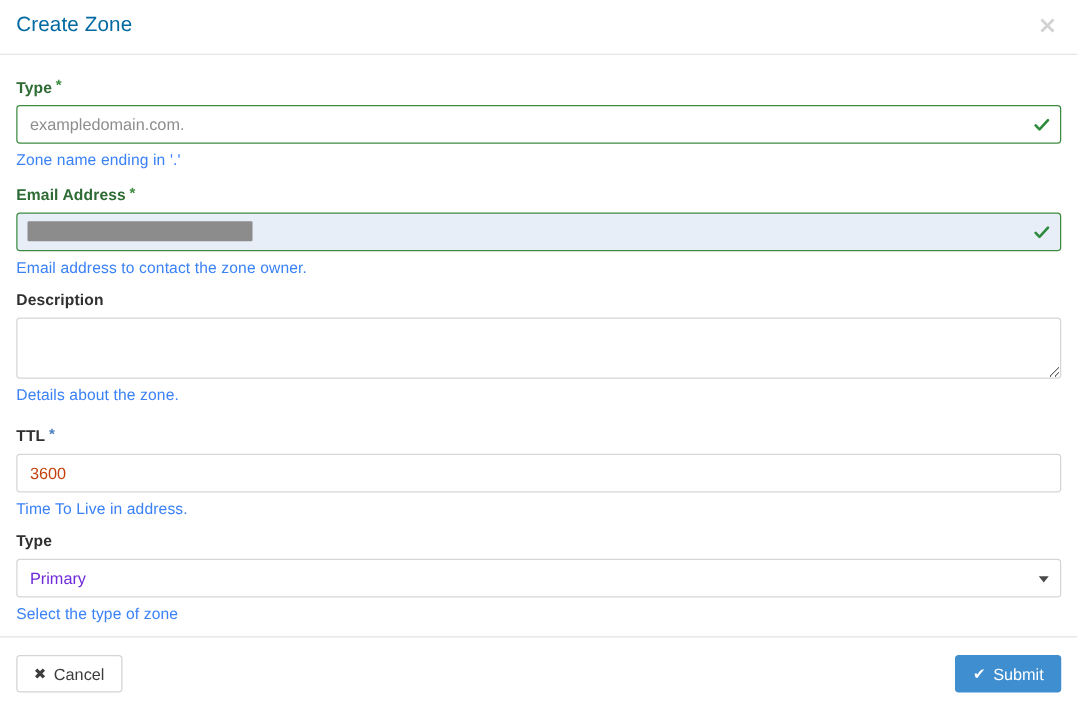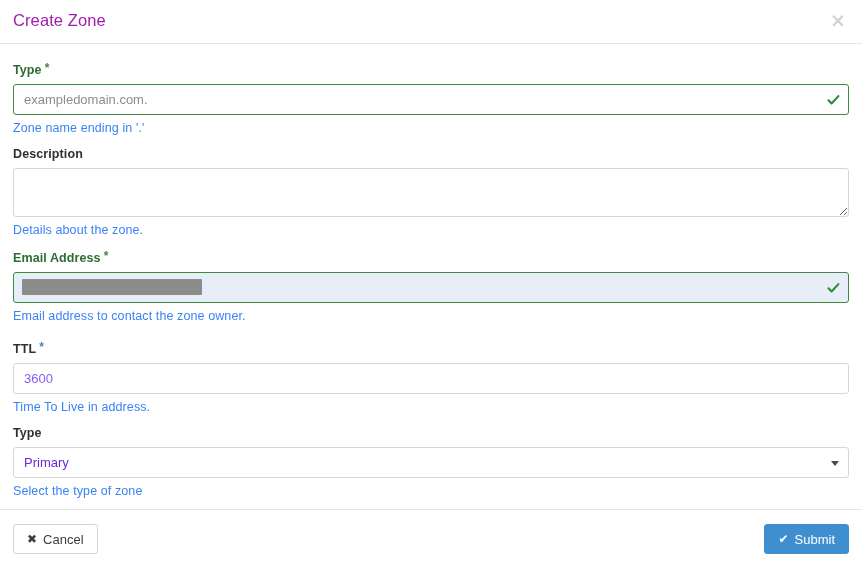--- a/index.html
+++ b/index.html
@@ -20,21 +20,21 @@
   
   .dialog-header {
     position: relative;
     height: 44px;
     border-bottom: 1px solid #e5e5e5;
   }
   .dialog-title {
     position: absolute;
     left: 13px; top: 11px;
     font-size: 16.5px;
-    color: #a21caf;
+    color: #0369a1;
     font-weight: 400;
     letter-spacing: 0.1px;
   }
   .close-icon {
     position: absolute;
     right: 13px; top: 9px;
     width: 22px; height: 22px;
     line-height: 22px;
     text-align: center;
     font-size: 19px;
@@ -75,21 +75,21 @@
 
   .input-wrap { position: relative; margin-top: 7px; }
 
   .text-input {
     display: block;
     width: 100%;
     height: 31px;
     padding: 4px 28px 4px 10px;
     font-size: 13px;
     font-family: "Liberation Sans", sans-serif;
-    color: #8b5cf6;
+    color: #c2410c;
     background: #ffffff;
     border: 1px solid #d6d6d6;
     border-radius: 3px;
     outline: none;
   }
   .text-input.valid { border-color: #3d8b40; }
   .text-input.autofill {
     background: #e8eef7;
     color: #3c3c3c;
   }
@@ -226,43 +226,43 @@
         <span class="valid-check">
           <svg width="13" height="13" viewBox="0 0 13 13" aria-hidden="true">
             <path d="M1.5 6.8 L4.6 10 L11.4 2.6" stroke="#2e8b3d" stroke-width="2.1" fill="none" stroke-linecap="round" stroke-linejoin="round"></path>
           </svg>
         </span>
       </div>
       <div class="help-text">Zone name ending in '.'</div>
     </div>
 
     <div class="field" style="margin-top:12px;">
-      <label class="field-label">
-        <span>Description</span>
-      </label>
-      <div class="input-wrap">
-        <textarea class="textarea-input" placeholder="" value="" style=""></textarea>
-      </div>
-      <div class="help-text">Details about the zone.</div>
-    </div>
-
-    <div class="field" style="margin-top:12px;">
       <label class="field-label valid">
         <span>Email Address</span><span class="req-star valid">*</span>
       </label>
       <div class="input-wrap">
         <input class="text-input valid autofill" type="text" placeholder="" value="" style="">
         <span class="redaction-bar"></span>
         <span class="valid-check">
           <svg width="13" height="13" viewBox="0 0 13 13" aria-hidden="true">
             <path d="M1.5 6.8 L4.6 10 L11.4 2.6" stroke="#2e8b3d" stroke-width="2.1" fill="none" stroke-linecap="round" stroke-linejoin="round"></path>
           </svg>
         </span>
       </div>
       <div class="help-text">Email address to contact the zone owner.</div>
+    </div>
+
+    <div class="field" style="margin-top:12px;">
+      <label class="field-label">
+        <span>Description</span>
+      </label>
+      <div class="input-wrap">
+        <textarea class="textarea-input" placeholder="" value="" style=""></textarea>
+      </div>
+      <div class="help-text">Details about the zone.</div>
     </div>
 
     <div class="field" style="margin-top:17px;">
       <label class="field-label">
         <span>TTL</span><span class="req-star">*</span>
       </label>
       <div class="input-wrap">
         <input class="text-input" type="text" placeholder="3600" value="3600" style="">
       </div>
       <div class="help-text">Time To Live in address.</div>

